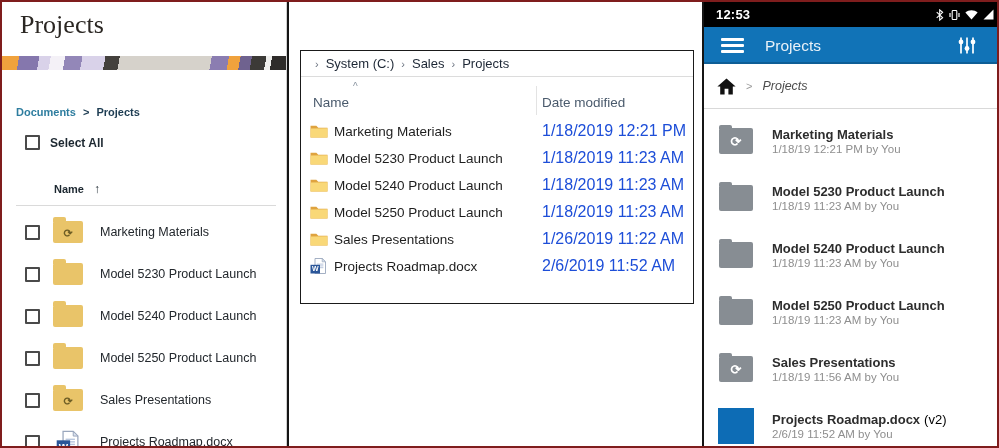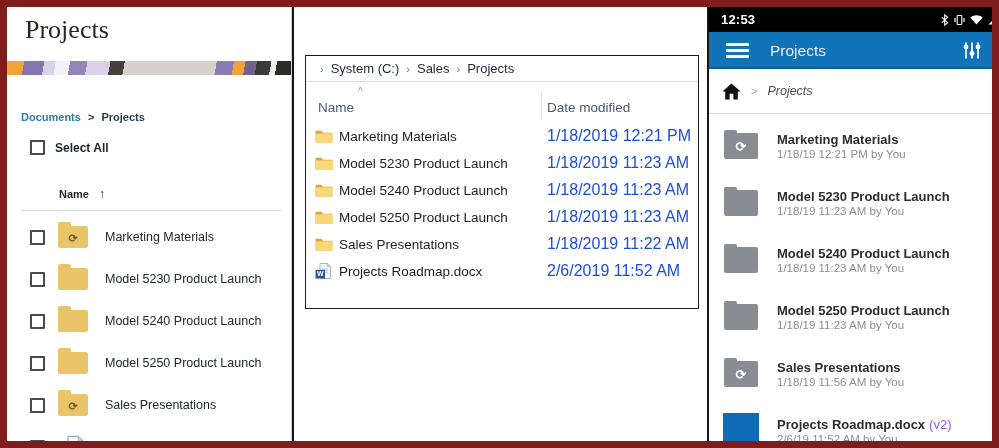--- a/index.html
+++ b/index.html
@@ -1,18 +1,18 @@
 <!DOCTYPE html>
 <html style="--appbar-blue: #1173b7; --web-folder: #e9c469; --mobile-folder: #878d93; --word-blue: #2a5699; --doc-tile-blue: #0d6cb5; --link-teal: #2e7d9f;"><head>
 <meta charset="utf-8">
 <style>
   * { margin:0; padding:0; box-sizing:border-box; }
   body { background:#fff; font-family:"Liberation Sans", sans-serif; }
   .shot { position:relative; width:999px; height:448px; background:#fff;
-          border:7px solid #7f1d1d; overflow:hidden; }
+          border:2px solid #7f1d1d; overflow:hidden; }
 
   
   .web-panel { position:absolute; left:0; top:0; width:285px; height:444px;
                background:#fff; border-right:1px solid #cfcfcf; overflow:hidden; }
   .web-title { position:absolute; left:18px; top:8px; font-family:"Liberation Serif", serif;
                font-size:26px; color:#2b2723; }
   .web-banner { position:absolute; left:0; top:54px; width:285px; height:14px;
     background:linear-gradient(100deg,
       #f0a23d 0%,#f0a23d 6%, #8577ad 6%,#8577ad 13%, #d9d2e9 13%,#d9d2e9 17%,
       #f4f1f7 17%,#f4f1f7 22%, #9387b8 22%,#9387b8 28%, #d9d2e9 28%,#d9d2e9 36%,
@@ -83,21 +83,21 @@
   .m-row::after { content:""; position:absolute; right:10px; top:9px; bottom:9px; width:2px; background:#e4e4e4; }
   .m-row .icon-slot { width:38px; display:flex; justify-content:center; flex:none; }
   .m-folder { position:relative; width:34px; height:26px; border-radius:2px;
               background:var(--mobile-folder,#878d93); display:flex; align-items:center; justify-content:center; }
   .m-folder::before { content:""; position:absolute; top:-3px; left:0; width:13px; height:4px;
                       border-radius:2px 2px 0 0; background:var(--mobile-folder,#878d93); }
   .m-folder .sync-badge::after { content:"⟳"; font-size:13px; font-weight:700; color:#fff; }
   .m-doc-tile { width:36px; height:36px; background:var(--doc-tile-blue,#0d6cb5); }
   .m-row .txt { margin-left:17px; }
   .m-row .title { font-size:13px; font-weight:700; color:#2d2d2d; }
-  .m-row .title .suffix { font-weight:400; color:#8b5cf6; margin-left:4px; }
+  .m-row .title .suffix { font-weight:400; color:#000000; margin-left:4px; }
   .m-row .subtitle { margin-top:1px; font-size:11.5px; color:#8e8e8e; }
 </style>
 </head>
 <body>
 
 <div class="shot">
 
   <div class="web-panel">
     <div class="web-title">Projects</div>
     <div class="web-banner"></div>
@@ -268,21 +268,21 @@
 
           <div class="exp-row">
             <span class="icon-slot">
               <svg width="18" height="15" viewBox="0 0 17 14">
                 <path d="M0.5 2.5 L6 2.5 L7.8 4.3 L16.5 4.3 L16.5 13.5 L0.5 13.5 Z" fill="#dfa33f"></path>
                 <path d="M0.5 5.2 L16.5 4.9 L16.5 13.5 L0.5 13.5 Z" fill="#f9d878"></path>
               </svg>
               
             </span>
             <span class="name">Sales Presentations</span>
-            <span class="date">1/18/2019 11:22 AM</span>
+            <span class="date">1/26/2019 11:22 AM</span>
           </div>
 
           <div class="exp-row">
             <span class="icon-slot">
               
               <svg width="17" height="16" viewBox="0 0 17 16">
                 <path d="M5 0.5 H12.2 L15.5 3.8 V15.5 H5 Z" fill="#ffffff" stroke="#9aa7bd" stroke-width="0.9"></path>
                 <path d="M12.2 0.5 V3.8 H15.5 Z" fill="#dce4f0" stroke="#9aa7bd" stroke-width="0.7"></path>
                 <rect x="6.8" y="5.6" width="6.6" height="1" fill="#b8c6dd"></rect>
                 <rect x="6.8" y="7.4" width="6.6" height="1" fill="#b8c6dd"></rect>

